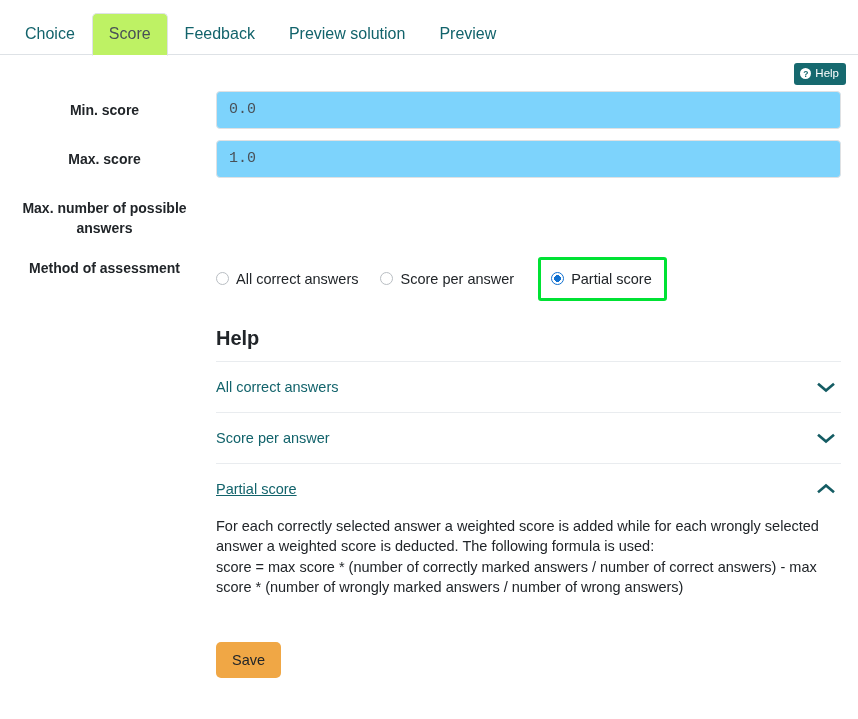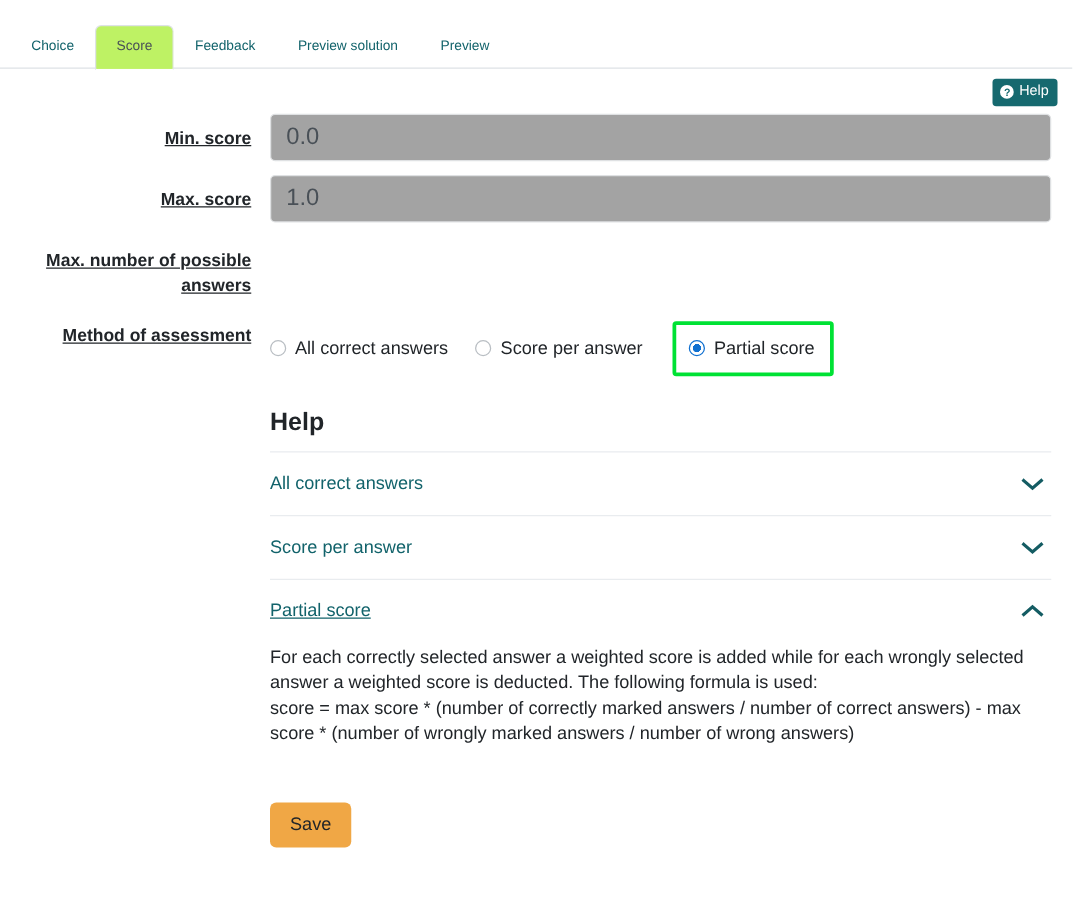--- a/index.html
+++ b/index.html
@@ -24,21 +24,21 @@
     content: "";
     position: absolute;
     left: 0; right: 0; bottom: 0;
     height: 1px;
     background: #dee2e6;
   }
   .tab {
     position: relative;
     z-index: 2;
     padding: 9px 16px 10px 16px;
-    font-size: 11px;
+    font-size: 16px;
     line-height: 1.4;
     color: #12636b;
     background: transparent;
     border: 1px solid transparent;
     border-radius: 5px 5px 0 0;
     cursor: pointer;
     white-space: nowrap;
     margin-bottom: -1px;
   }
   .tab.active {
@@ -83,40 +83,39 @@
   
   .form { padding: 6px 8px 0 8px; }
   .row {
     display: flex;
     align-items: flex-start;
     margin-bottom: 11px;
   }
   .row-label {
     width: 208px;
     flex: 0 0 208px;
-    text-align: right;
+    text-align: center;
     padding-right: 15px;
     padding-top: 9px;
     font-size: 14px;
     font-weight: bold;
     line-height: 20px;
     color: #212529;
-    text-decoration: underline;
   }
   .row-field { flex: 1 1 auto; max-width: 625px; }
 
   .ctl {
     width: 100%;
     height: 38px;
     padding: 7px 12px;
-    font-family: Liberation Sans, sans-serif;
-    font-size: 19px;
+    font-family: Liberation Mono, monospace;
+    font-size: 15px;
     line-height: 22px;
     color: #495057;
-    background: #a3a3a3;
+    background: #7dd3fc;
     border: 1px solid #dfe1e3;
     border-radius: 4px;
     outline: none;
   }
   select.ctl {
     appearance: none;
     -webkit-appearance: none;
     color: #6c757d;
     background-image:
       linear-gradient(45deg, transparent 50%, #6c757d 50%),

